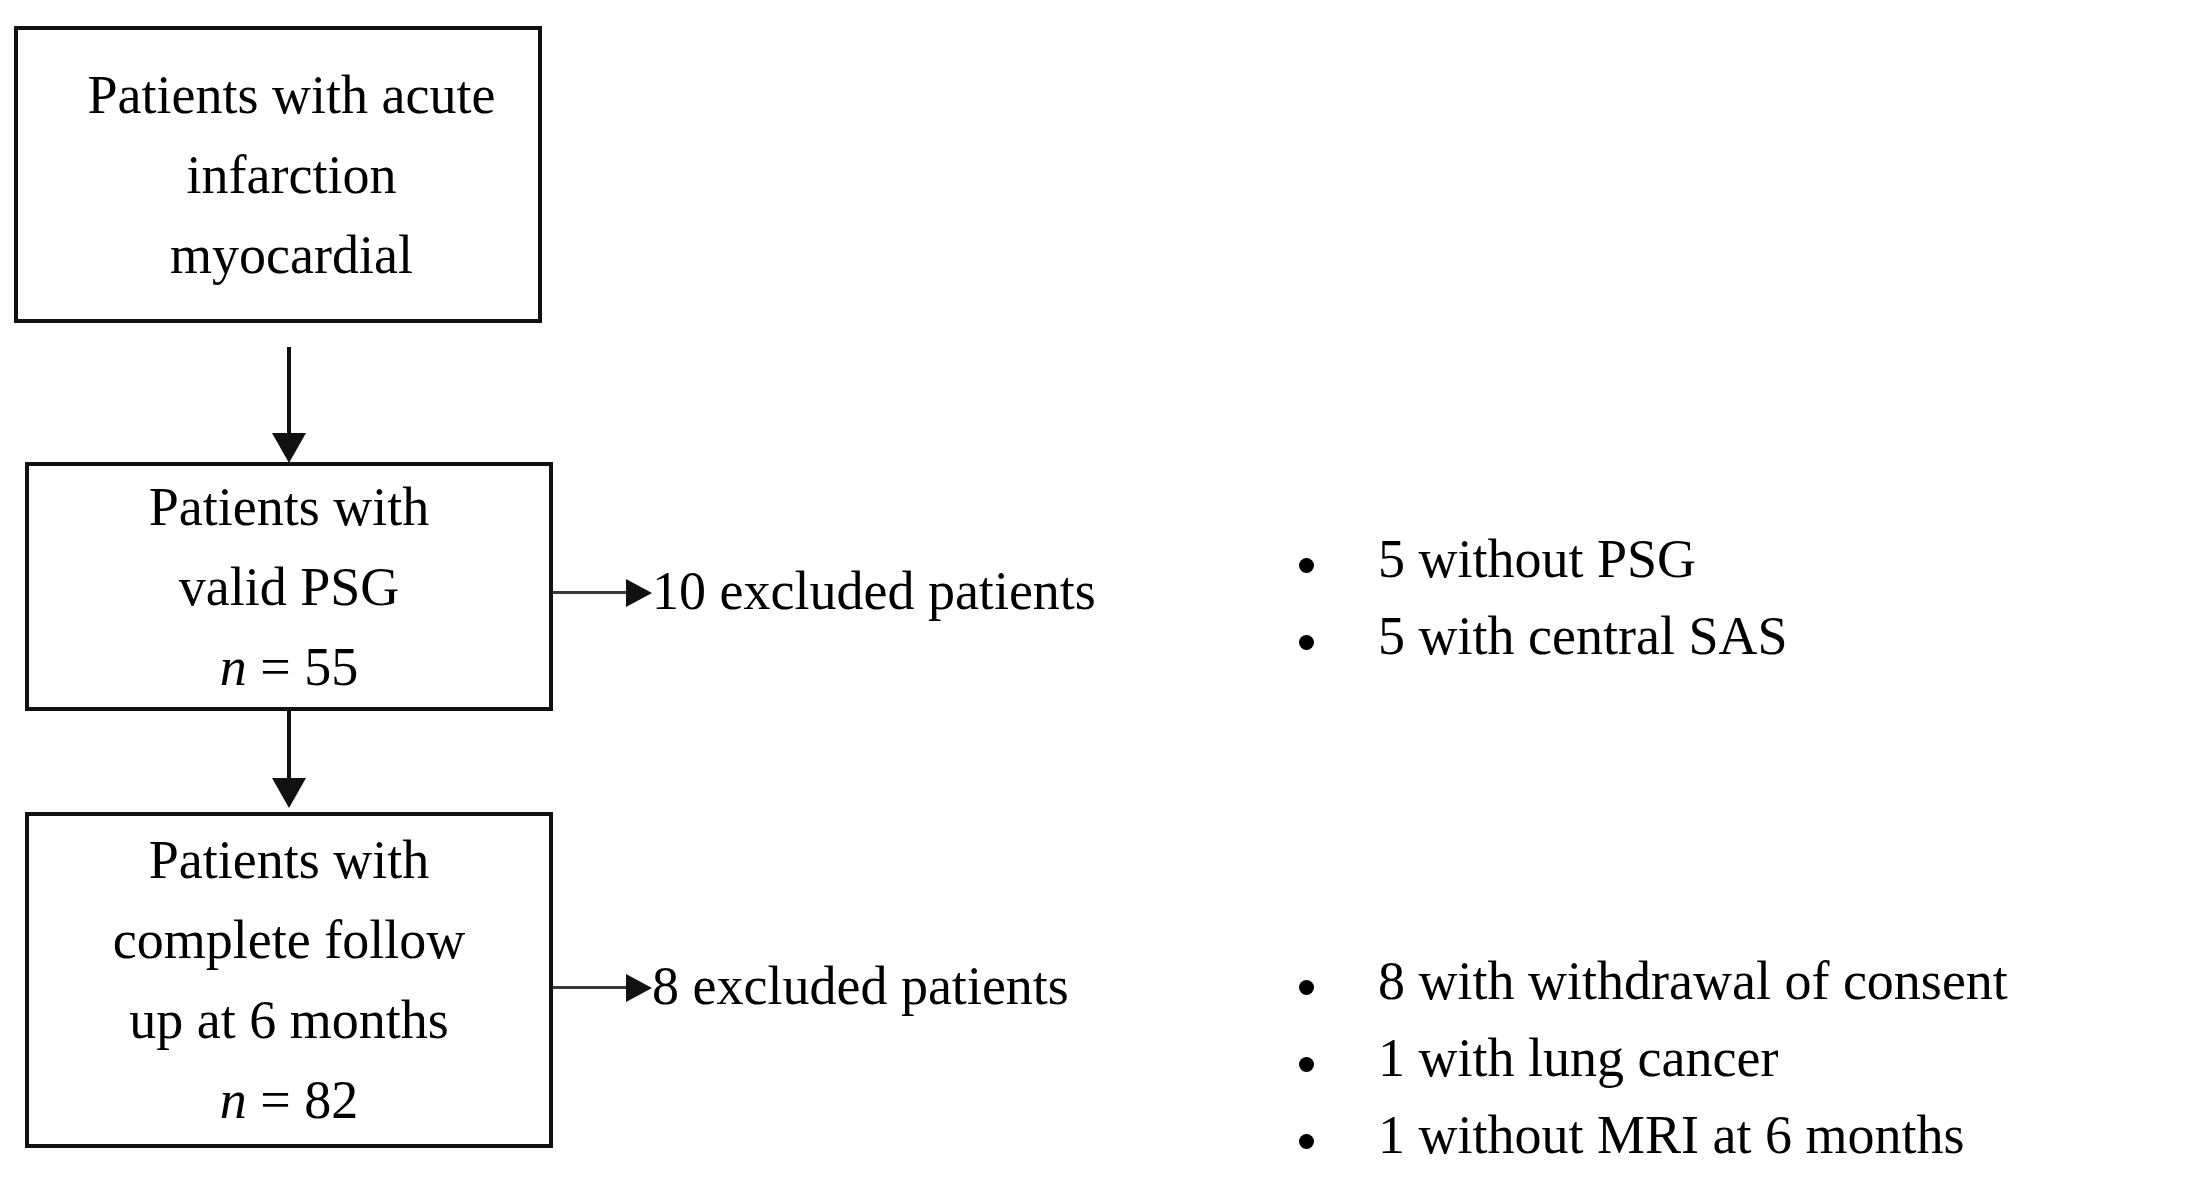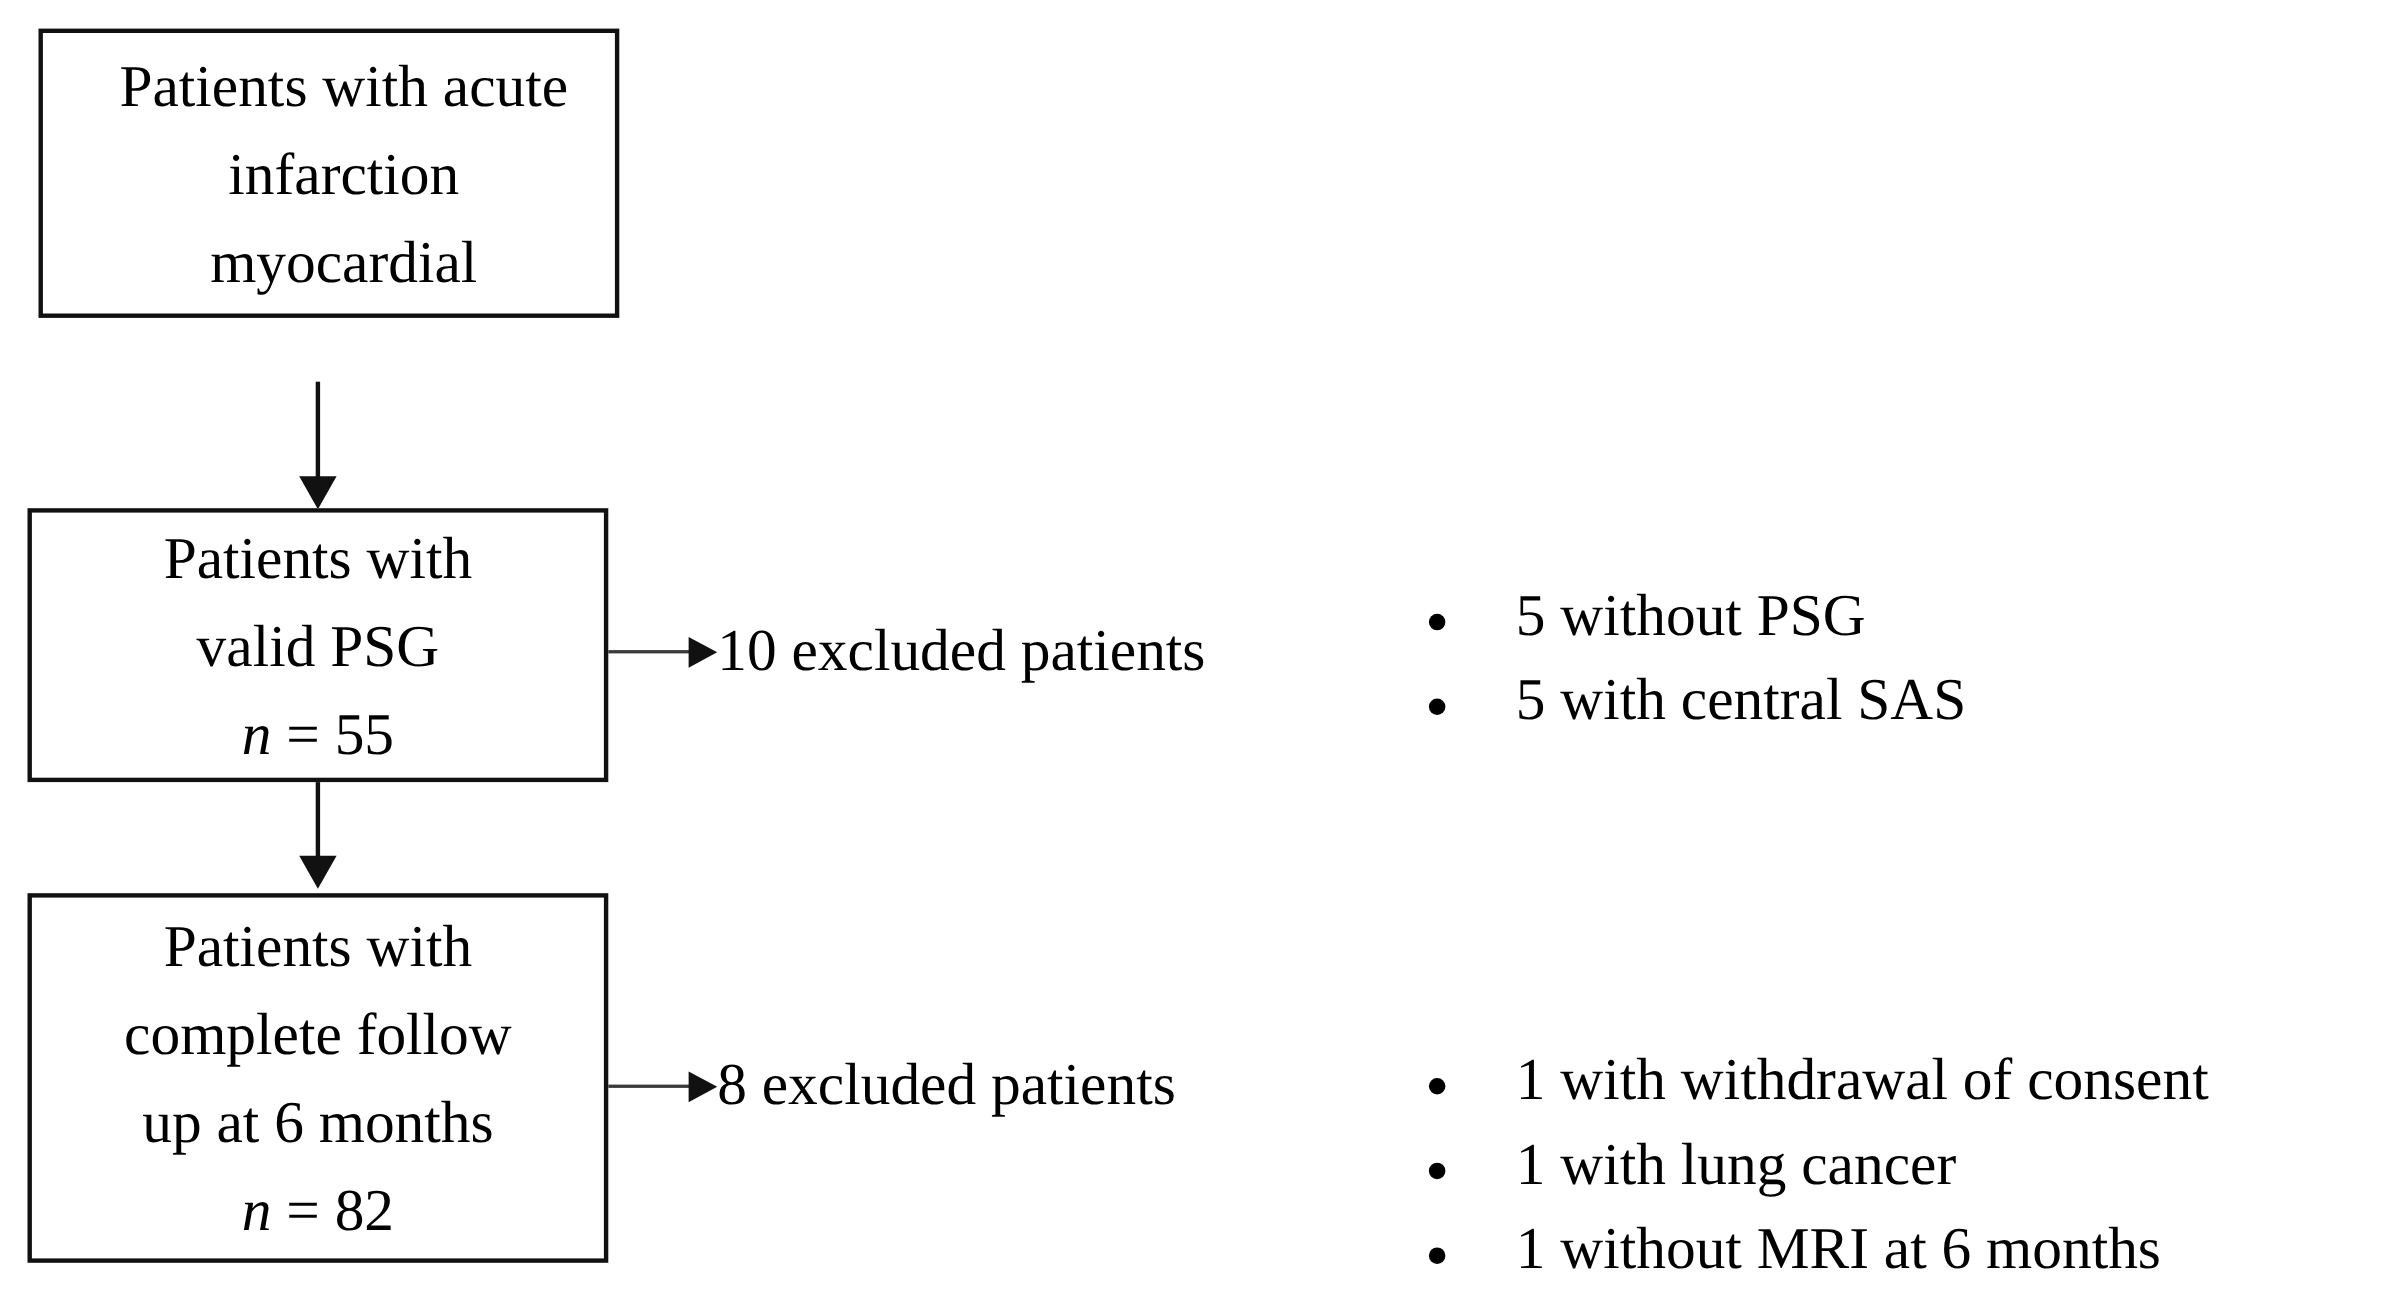--- a/index.html
+++ b/index.html
@@ -44,21 +44,21 @@
     letter-spacing: 0px;
     white-space: nowrap;
   }
   .flow-box .line.count {
     font-size: 54px;
   }
   .flow-box .line.count .n-italic {
     font-style: italic;
   }
 
-  #box-amc   { left: 35px;  top: 26px;   width: 528px; height: 263px; padding-left: 27px; }
+  #box-amc   { left: 14px;  top: 26px;   width: 528px; height: 297px; padding-left: 27px; }
   #box-psg   { left: 25px;  top: 462px;  width: 528px; height: 249px; }
   #box-fu    { left: 25px;  top: 812px;  width: 528px; height: 336px; }
 
   
   .v-connector {
     position: absolute;
     left: 287px;
     width: 4px;
     background: #111111;
   }
@@ -191,21 +191,21 @@
     <span class="line count"><span class="n-italic">n</span><span> = </span><span>82</span></span>
   </div>
 
   <div class="h-connector" id="excl-arrow-2-shaft"></div>
   <div class="h-arrowhead" id="excl-arrow-2-head"></div>
   <div class="excl-label" id="excl-label-2">8 excluded patients</div>
 
   <ul class="reason-list" id="reason-list-2">
     <li class="reason-item">
       <span class="reason-bullet"></span>
-      <span class="reason-text">1 with withdrawal of consent</span>
+      <span class="reason-text">8 with withdrawal of consent</span>
     </li>
     <li class="reason-item">
       <span class="reason-bullet"></span>
       <span class="reason-text">1 with lung cancer</span>
     </li>
     <li class="reason-item">
       <span class="reason-bullet"></span>
       <span class="reason-text">1 without MRI at 6 months</span>
     </li>
   </ul>

